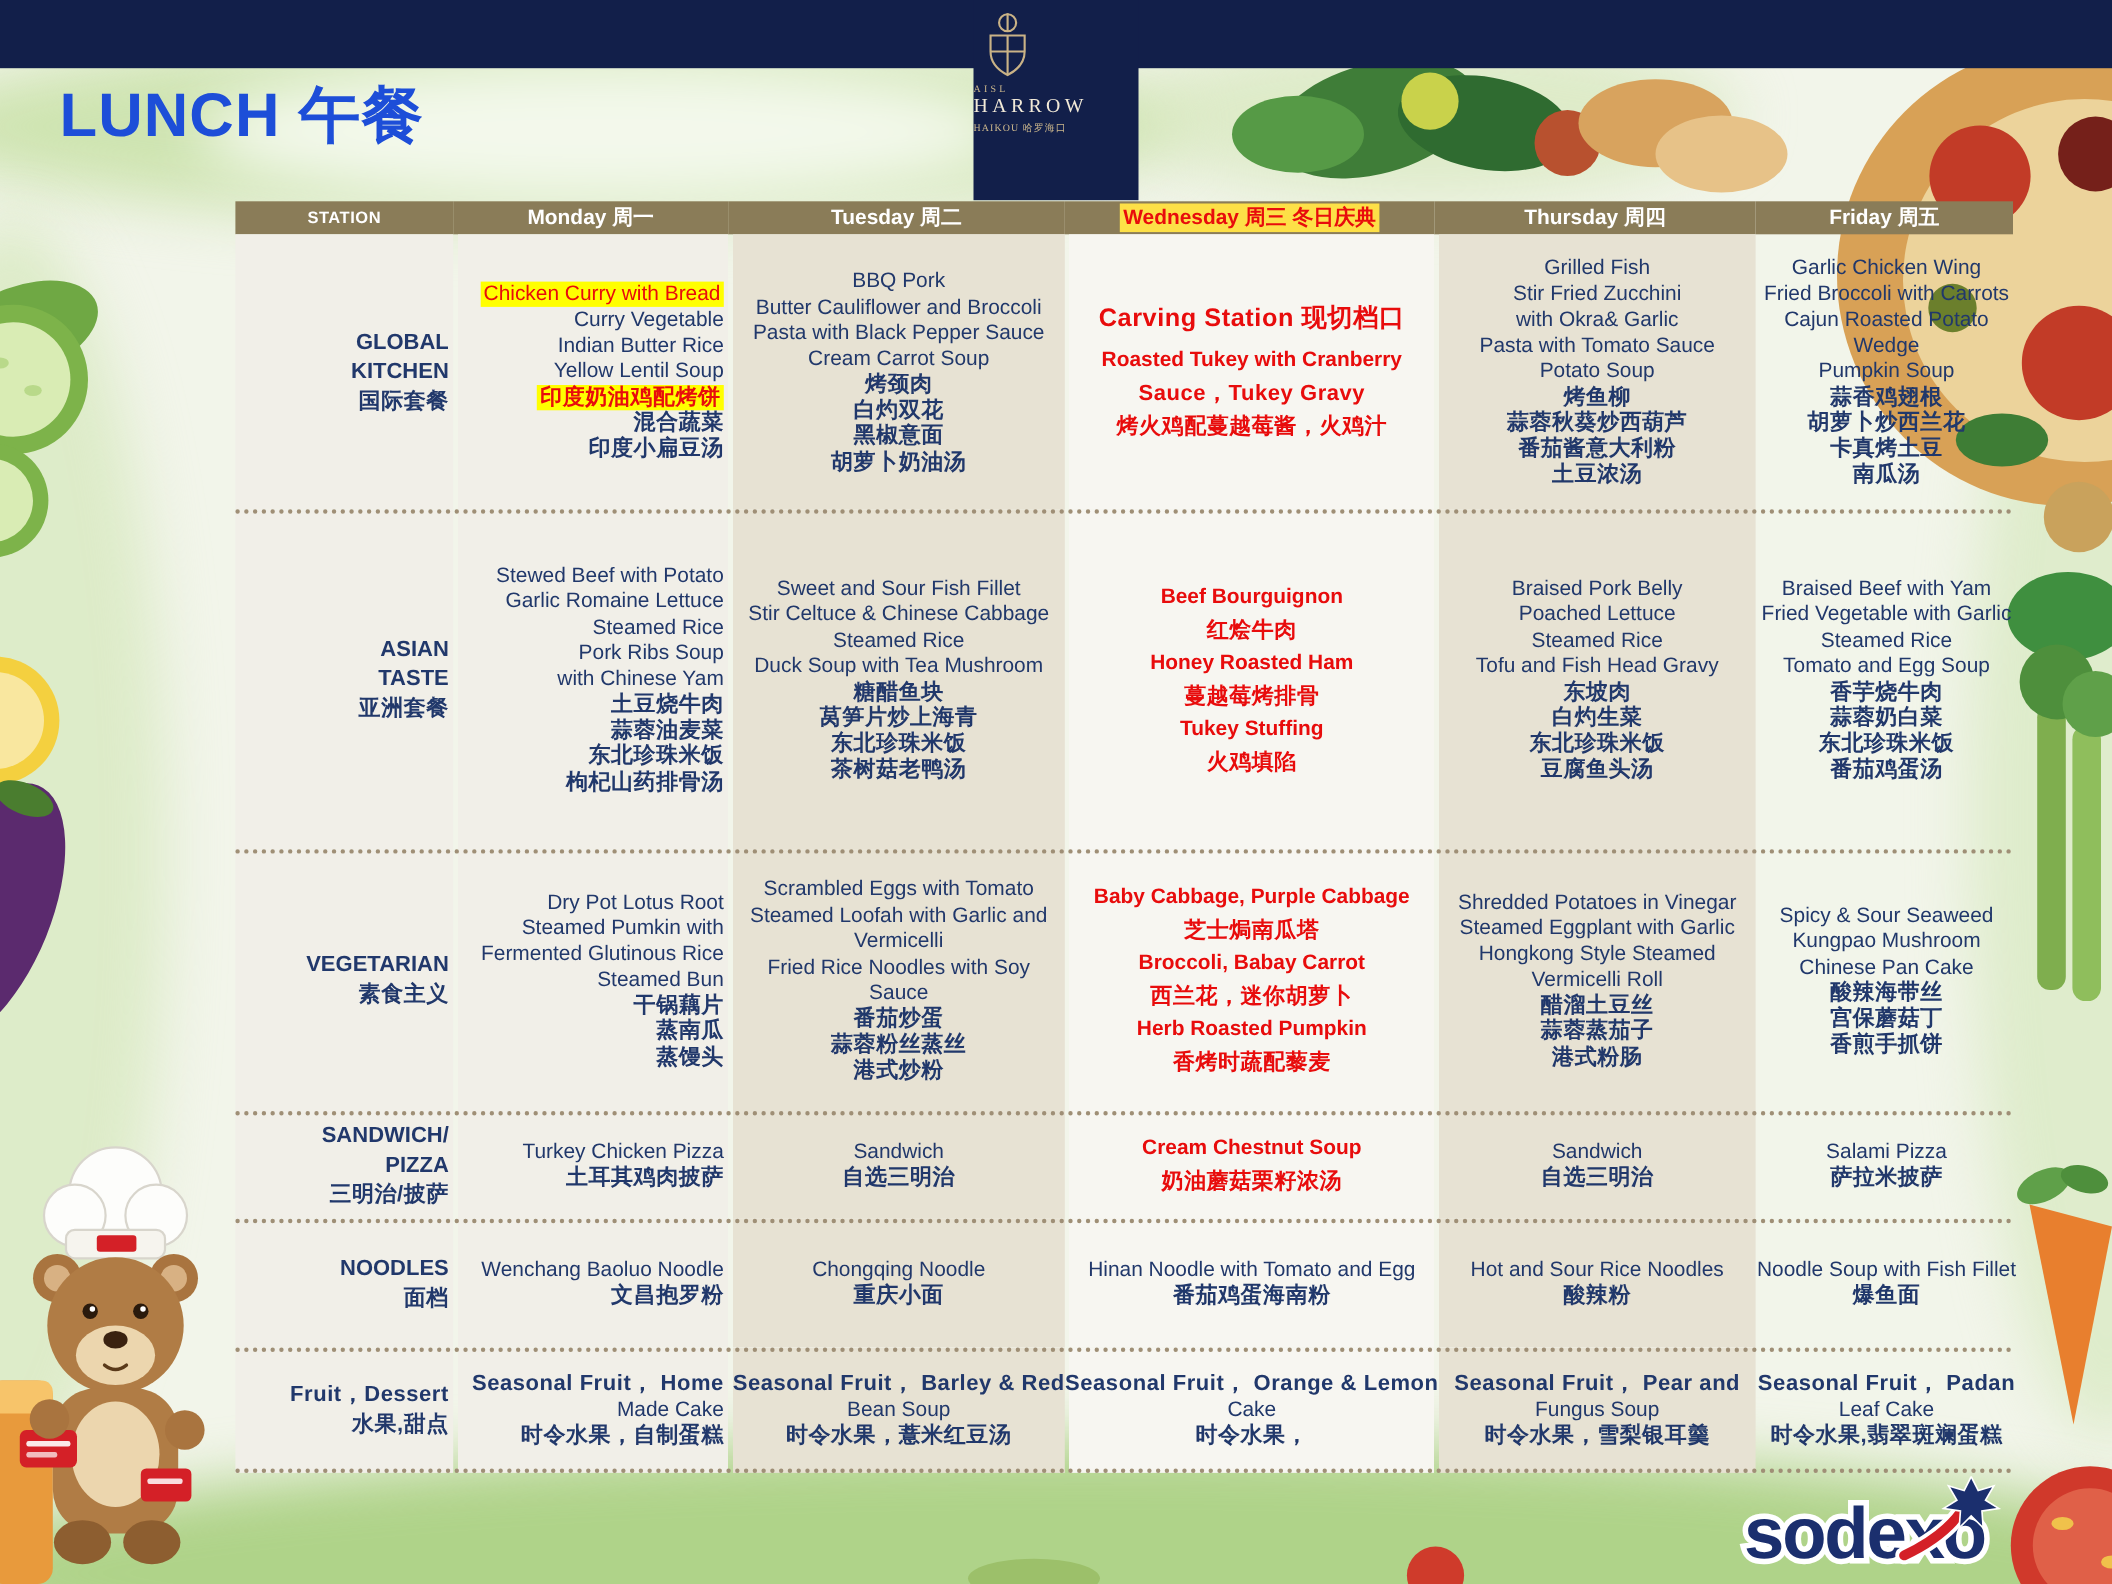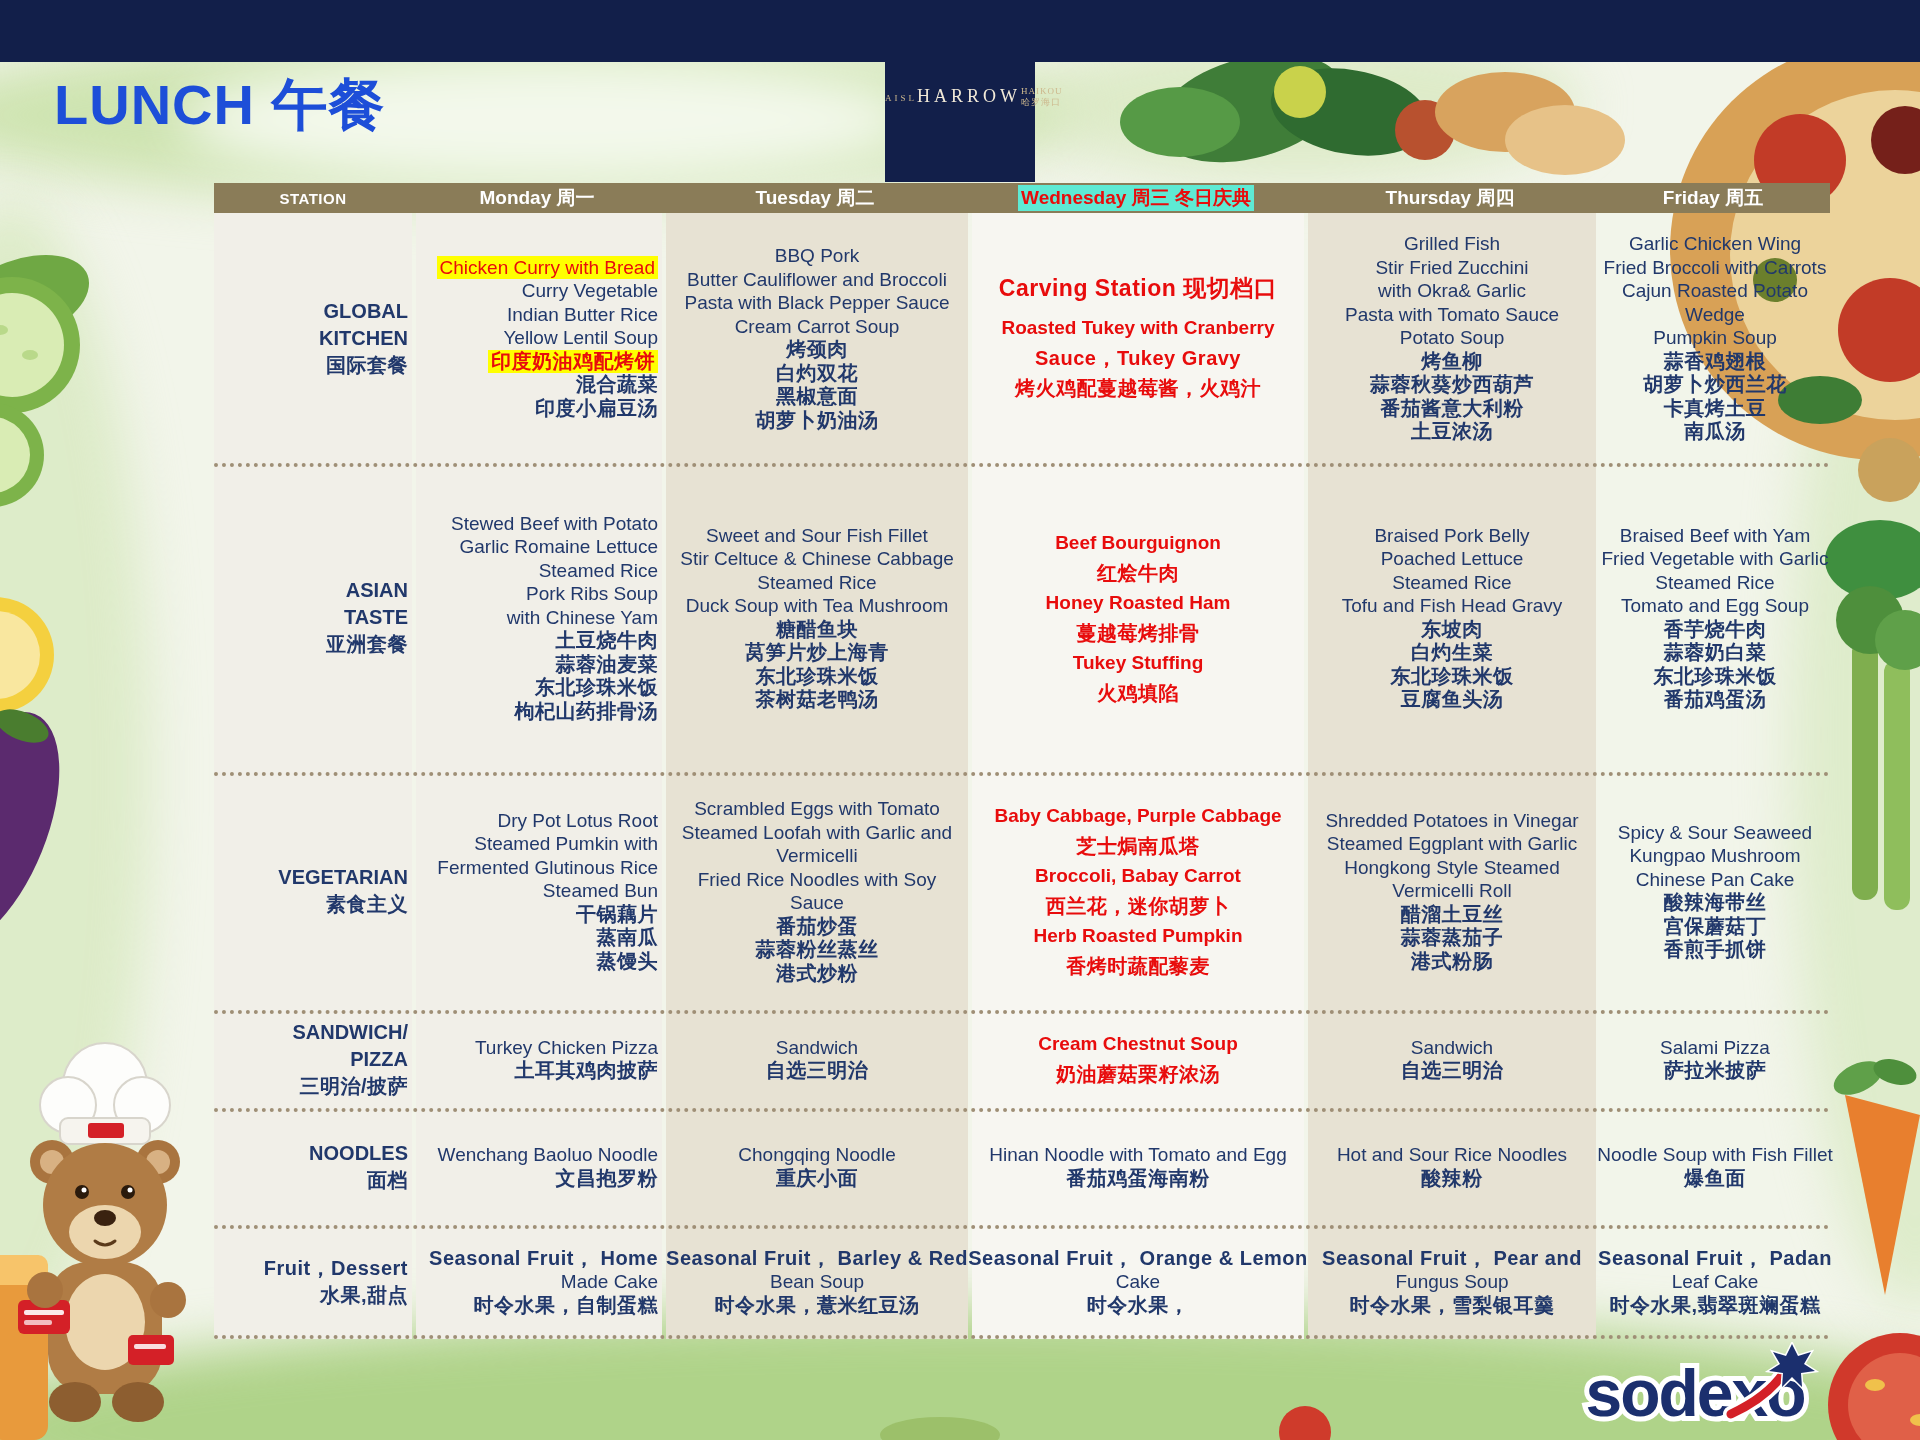--- a/index.html
+++ b/index.html
@@ -17,34 +17,34 @@
 
   svg.deco{position:absolute;left:0;top:0;z-index:1;pointer-events:none;}
 
   
   .topbar{position:absolute;left:0;top:0;width:1920px;height:62px;background:#121f4a;z-index:4;}
   .weekly-title{position:absolute;left:45px;top:12px;color:#ffffff;font-size:32px;font-weight:bold;letter-spacing:.5px;}
   .school-name{position:absolute;right:135px;top:10px;color:#cdb88d;font-size:36px;font-weight:bold;}
 
   
   .logo-panel{position:absolute;left:885px;top:0;width:150px;height:182px;background:#121f4a;z-index:5;
-    display:flex;align-items:center;padding-top:10px;box-sizing:border-box;}
+    display:flex;flex-direction:column;align-items:flex-start;padding-top:10px;box-sizing:border-box;}
   .logo-aisl{color:#cdb88d;font-size:9px;letter-spacing:3px;margin-top:4px;font-family:"Liberation Serif",serif;}
   .logo-name{color:#f2ead8;font-size:18px;letter-spacing:4px;font-family:"Liberation Serif",serif;}
   .logo-sub{color:#cdb88d;font-size:9px;letter-spacing:1px;margin-top:3px;font-family:"Liberation Serif",serif;}
 
   .meal-title{position:absolute;left:54px;top:68px;color:#1d4ed8;font-size:56px;font-weight:bold;letter-spacing:1px;z-index:4;}
 
   
   .menu-table{position:absolute;left:214px;top:183px;width:1616px;height:876px;z-index:5;}
   #menu-grid{display:grid;grid-template-columns:198px 250px 306px 336px 292px 234px;
     grid-template-rows:30px 250px 309px 238px 98px 117px 114px;width:1616px;height:1156px;}
   .th{background:#8a7c58;color:#ffffff;font-weight:bold;font-size:19px;display:flex;align-items:center;justify-content:center;white-space:nowrap;}
   .th-station{font-size:15px;letter-spacing:.5px;}
-  .hl{background:#5eead4;color:#e80c0c;padding:0 3px;}
+  .hl{background:#fde047;color:#e80c0c;padding:0 3px;}
   .cell{display:flex;flex-direction:column;justify-content:center;align-items:center;text-align:center;
     padding:8px 4px;box-sizing:border-box;color:#21386b;font-size:19px;line-height:23.5px;}
   .gap{border-left:4px solid transparent;background-clip:padding-box;}
   .bg0,.bg1{background-color:#f1efe8;align-items:flex-end;}
   .bg2,.bg4{background-color:#e7e2d3;}
   .bg3{background-color:#f7f6f1;}
   .station .line{font-weight:bold;font-size:20px;line-height:27px;}
   .line{white-space:nowrap;}
   .line.cn{font-weight:bold;font-size:20px;letter-spacing:.5px;}
   .line.hl{background:#ffff00;color:#e80c0c;}

